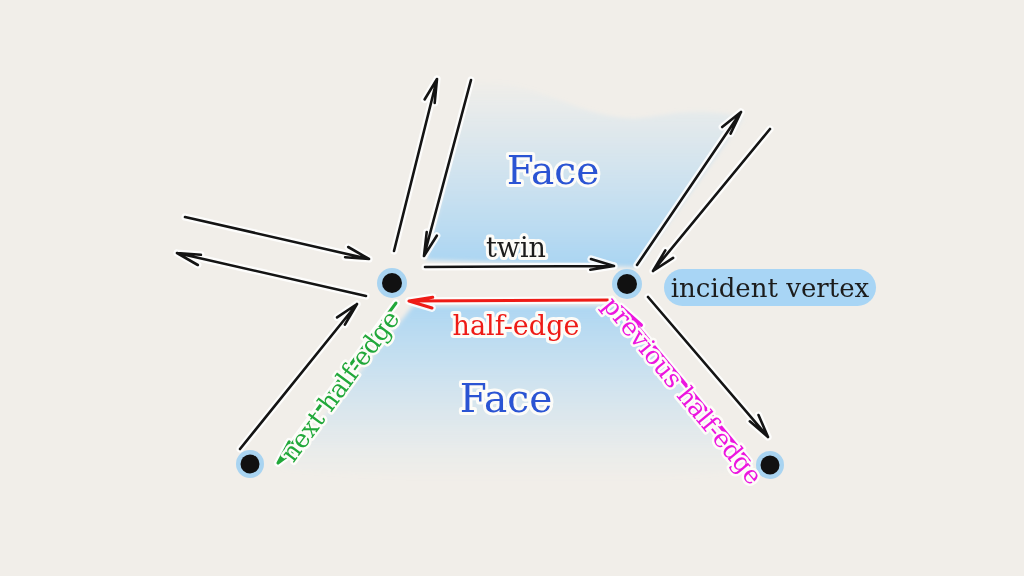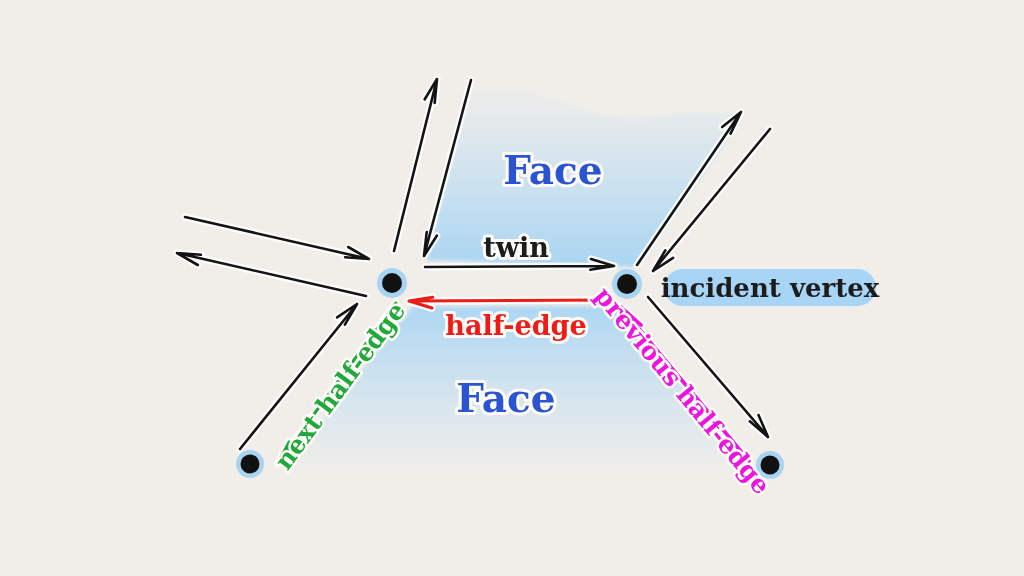--- a/index.html
+++ b/index.html
@@ -1,16 +1,16 @@
 <!DOCTYPE html>
 <html><head>
 <meta charset="utf-8">
 <style>
   html,body{margin:0;padding:0;background:#f1eee9;}
-  .stage{width:1024px;height:576px;position:relative;overflow:hidden;background:#f1eee9;font-weight:bold;}
+  .stage{width:1024px;height:576px;position:relative;overflow:hidden;background:#f1eee9;}
   svg{display:block;}
   text{font-family:"DejaVu Serif","Liberation Serif",serif;}
   .halo{paint-order:stroke;stroke:#fdfcf8;stroke-linejoin:round;stroke-width:6px;}
   .face-lbl{font-size:39px;}
   .mid-lbl{font-size:27px;}
   .rot-lbl{font-size:25px;stroke-width:5px;}
   .pill-lbl{font-size:26px;}
 </style>
 </head>
 <body>

